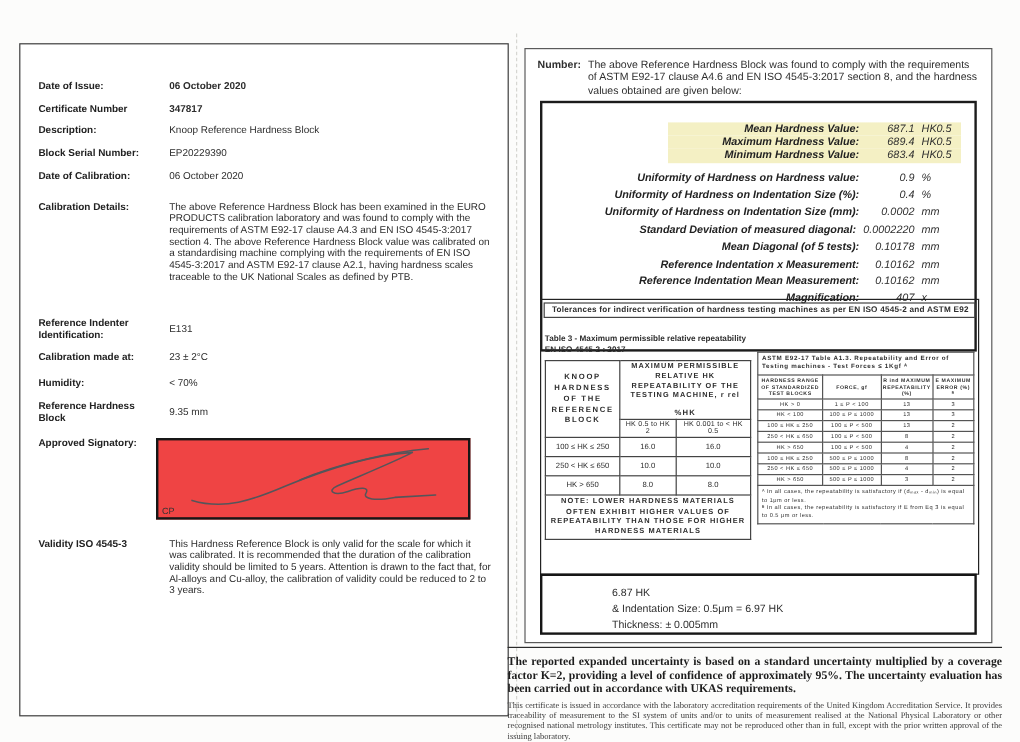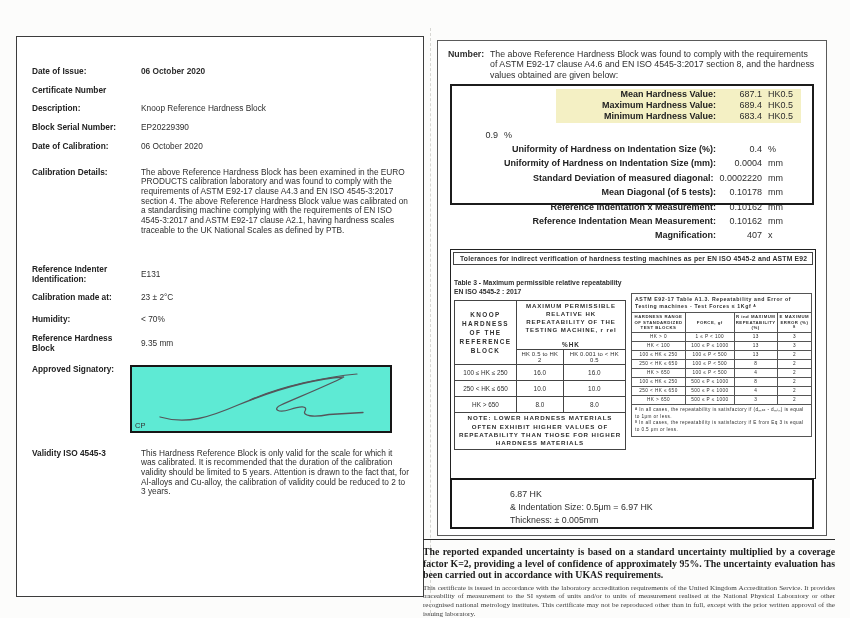--- a/index.html
+++ b/index.html
@@ -17,36 +17,36 @@
   .f-row.center { align-items:center; }
   .gap9  { margin-top:9px; }
   .gap8  { margin-top:8px; }
   .gap12 { margin-top:12px; }
   .gap10 { margin-top:10px; }
   .gap11 { margin-top:11px; }
   .gap16 { margin-top:16px; }
   .gap30 { margin-top:30px; }
 
   .sig-box { position:relative; margin-left:13px; width:262px; height:68px;
-    background:#5eead4; border:2px solid #161616; }
+    background:#ef4444; border:2px solid #161616; }
   .sig-box svg { position:absolute; left:0; top:0; }
   .sig-initials { position:absolute; left:3px; bottom:1px; font-size:7.5px; color:#333; }
 
   
   .fold { position:absolute; left:430px; top:28px; height:585px; border-left:1px dashed #d6d6d2; }
 
   
   .page-right { position:absolute; left:437px; top:40px; width:390px; height:496px;
     background:#fff; border:1px solid #5a5a5a; }
   .results-row { display:flex; margin:8px 8px 0 10px; }
   .results-row .lbl { flex:0 0 42px; font-weight:bold; font-size:8.8px; line-height:10.4px; }
   .results-row .txt { width:325px; font-size:8.8px; line-height:10.4px; }
 
-  .values-box { position:absolute; left:12px; top:43px; width:364px; height:121px;
-    border:2px solid #1c1c1c; padding-top:3px; }
+  .values-box { position:absolute; left:12px; top:43px; width:364px; height:209px;
+    border:2px solid #1c1c1c; padding-top:16px;font-style:italic; }
   .vrow { display:flex; align-items:baseline; line-height:11.2px; font-size:9px; padding-right:18px; }
   .vrow .vlbl { flex:1; text-align:right; font-weight:bold; color:#222; }
   .vrow .vval { flex:0 0 46px; text-align:right; padding-left:6px; }
   .vrow .vunit { flex:0 0 32px; text-align:left; padding-left:6px; }
   .vrow.hl { background:linear-gradient(90deg, transparent 0 29%, #f4f0c4 29% 97%, transparent 97%); }
   .vrow.lo { line-height:14.4px; }
   .vspacer { height:5px; }
 
   .tol-box { position:absolute; left:12px; top:208px; width:366px; height:230px;
     border:1.5px solid #222; }
@@ -91,20 +91,21 @@
 <div class="canvas">
 
   <div class="page-left">
 
     <div class="f-row">
       <div class="lbl">Date of Issue:</div>
       <div class="val bold">06 October 2020</div>
     </div>
     <div class="f-row gap9">
       <div class="lbl">Certificate Number</div>
+      <div class="val bold">347817</div>
     </div>
     <div class="f-row gap9">
       <div class="lbl">Description:</div>
       <div class="val">Knoop Reference Hardness Block</div>
     </div>
     <div class="f-row gap9">
       <div class="lbl">Block Serial Number:</div>
       <div class="val">EP20229390</div>
     </div>
     <div class="f-row gap9">
@@ -169,31 +170,32 @@
         <span class="vval">689.4</span>
         <span class="vunit">HK0.5</span>
       </div>
       <div class="vrow hl">
         <span class="vlbl">Minimum Hardness Value:</span>
         <span class="vval">683.4</span>
         <span class="vunit">HK0.5</span>
       </div>
       <div class="vspacer"></div>
       <div class="vrow lo">
+        <span class="vlbl">Uniformity of Hardness on Hardness value:</span>
         <span class="vval">0.9</span>
         <span class="vunit">%</span>
       </div>
       <div class="vrow lo">
         <span class="vlbl">Uniformity of Hardness on Indentation Size (%):</span>
         <span class="vval">0.4</span>
         <span class="vunit">%</span>
       </div>
       <div class="vrow lo">
         <span class="vlbl">Uniformity of Hardness on Indentation Size (mm):</span>
-        <span class="vval">0.0004</span>
+        <span class="vval">0.0002</span>
         <span class="vunit">mm</span>
       </div>
       <div class="vrow lo">
         <span class="vlbl">Standard Deviation of measured diagonal:</span>
         <span class="vval">0.0002220</span>
         <span class="vunit">mm</span>
       </div>
       <div class="vrow lo">
         <span class="vlbl">Mean Diagonal (of 5 tests):</span>
         <span class="vval">0.10178</span>

